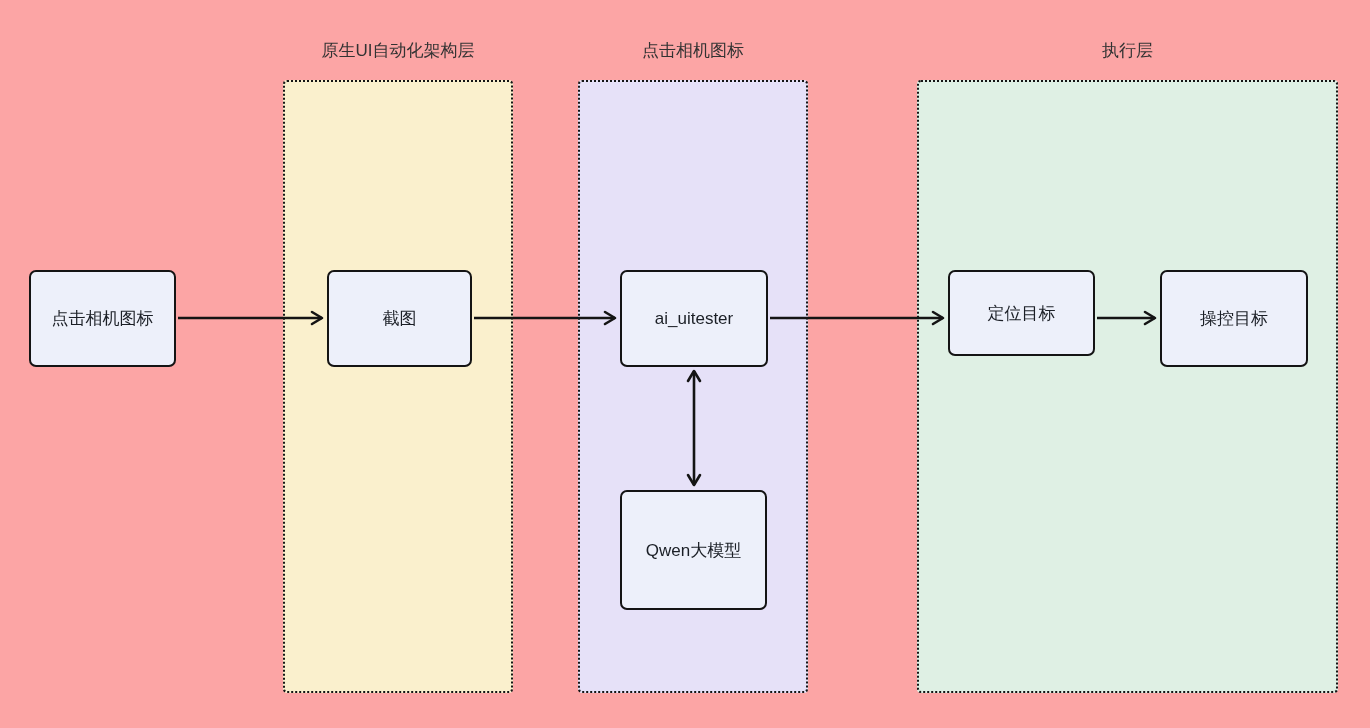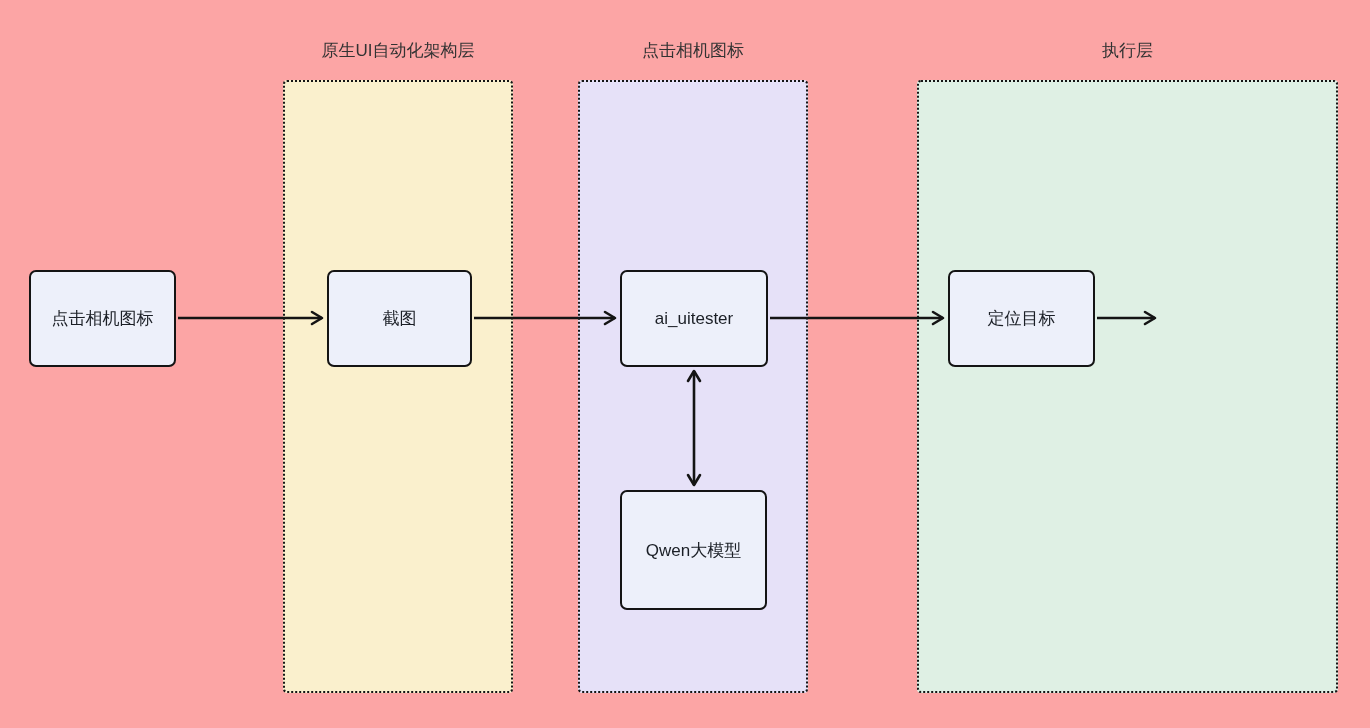--- a/index.html
+++ b/index.html
@@ -50,21 +50,21 @@
     align-items: center;
     justify-content: center;
     font-size: 17px;
     color: #1b1f26;
     white-space: nowrap;
   }
   .n-click   { left: 29px;   top: 270px; width: 147px; height: 97px; }
   .n-shot    { left: 327px;  top: 270px; width: 145px; height: 97px; font-family: Liberation Serif, serif; }
   .n-ai      { left: 620px;  top: 270px; width: 148px; height: 97px; }
   .n-qwen    { left: 620px;  top: 490px; width: 147px; height: 120px; }
-  .n-locate  { left: 948px;  top: 270px; width: 147px; height: 97px; }
+  .n-locate  { left: 948px;  top: 270px; width: 147px; height: 86px; }
   .n-control { left: 1160px; top: 270px; width: 148px; height: 97px; }
   .edges {
     position: absolute;
     left: 0; top: 0;
     pointer-events: none;
   }
   .edges line {
     stroke: #141414;
     stroke-width: 2.6px;
   }
@@ -93,14 +93,15 @@
     <line x1="770" y1="318" x2="943" y2="318" marker-end="url(#chev)"></line>
     <line x1="1097" y1="318" x2="1155" y2="318" marker-end="url(#chev)"></line>
     <line x1="694" y1="371" x2="694" y2="485" marker-start="url(#chev)" marker-end="url(#chev)"></line>
   </svg>
 
   <div class="node n-click">点击相机图标</div>
   <div class="node n-shot">截图</div>
   <div class="node n-ai">ai_uitester</div>
   <div class="node n-qwen">Qwen大模型</div>
   <div class="node n-locate">定位目标</div>
+  <div class="node n-control">操控目标</div>
 
 </div>
 
 </body></html>

